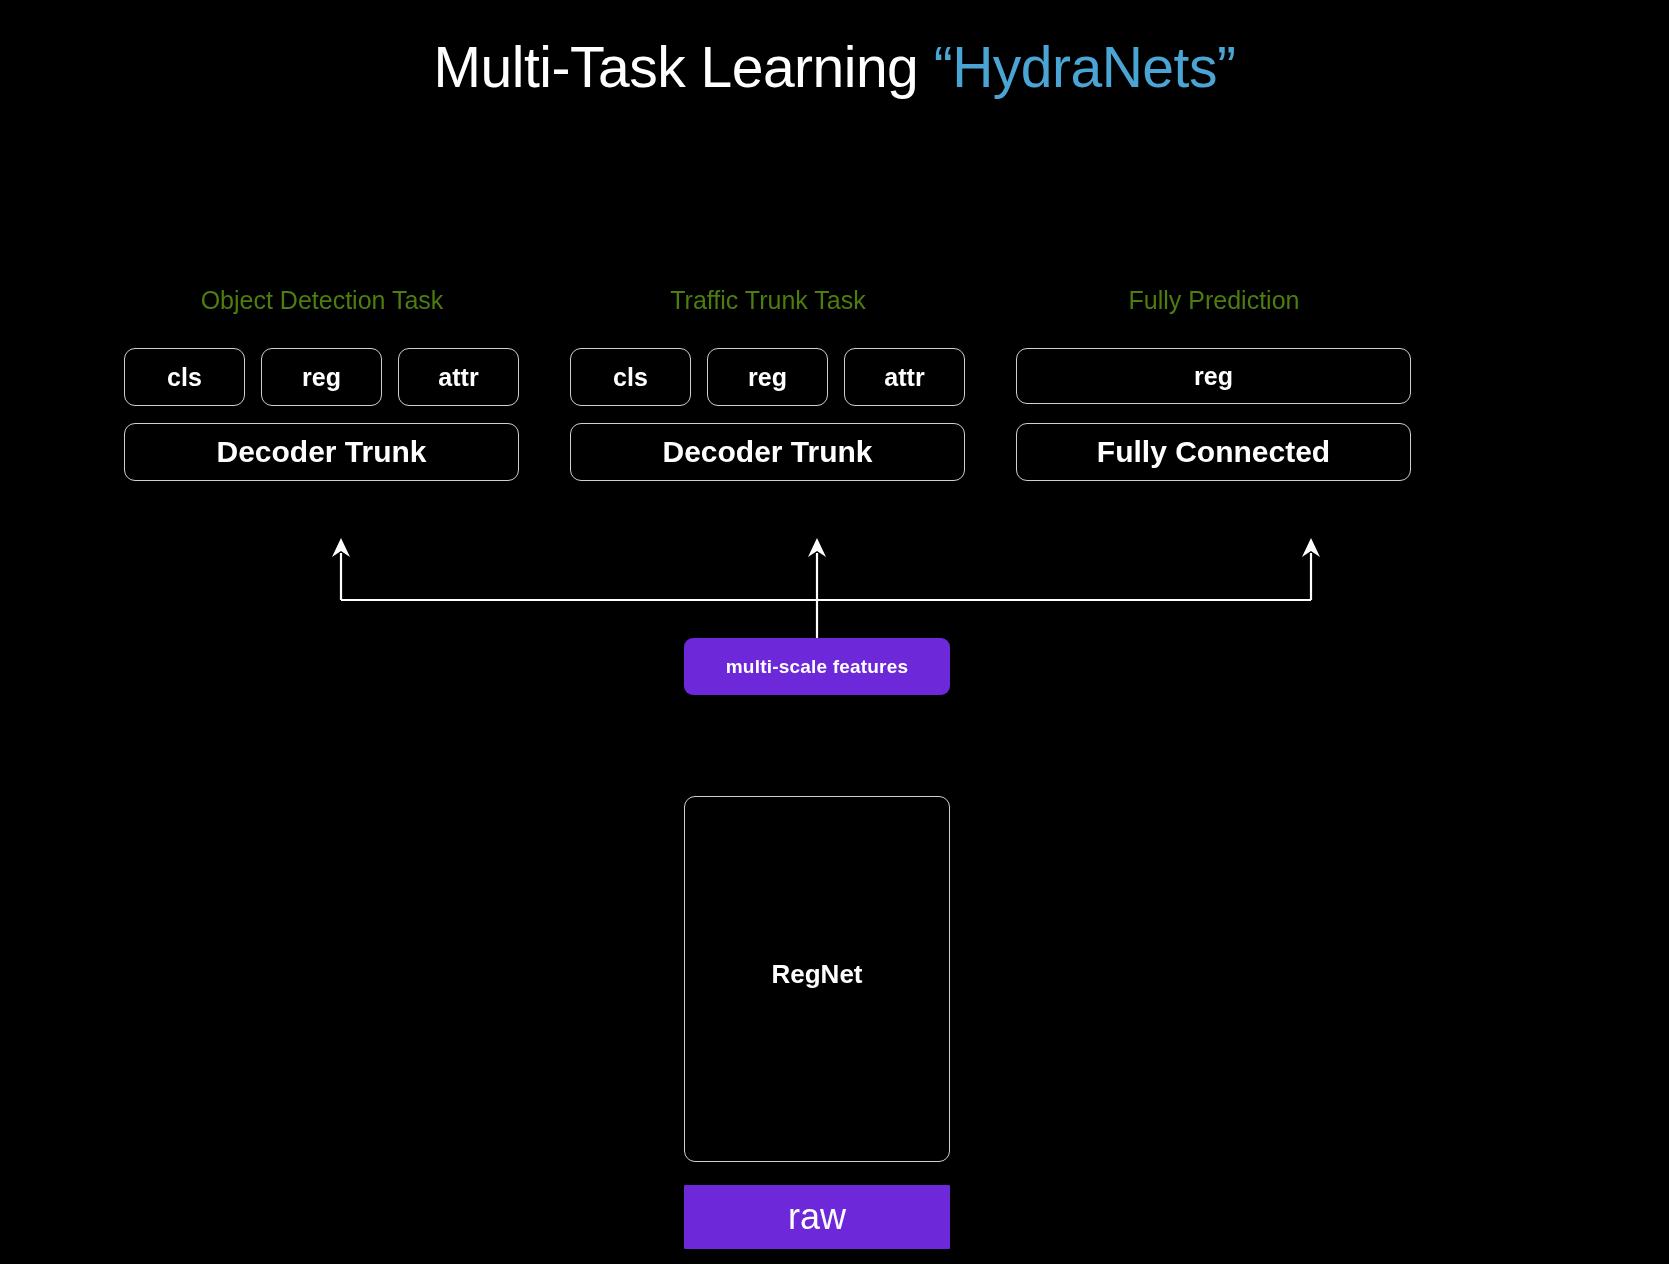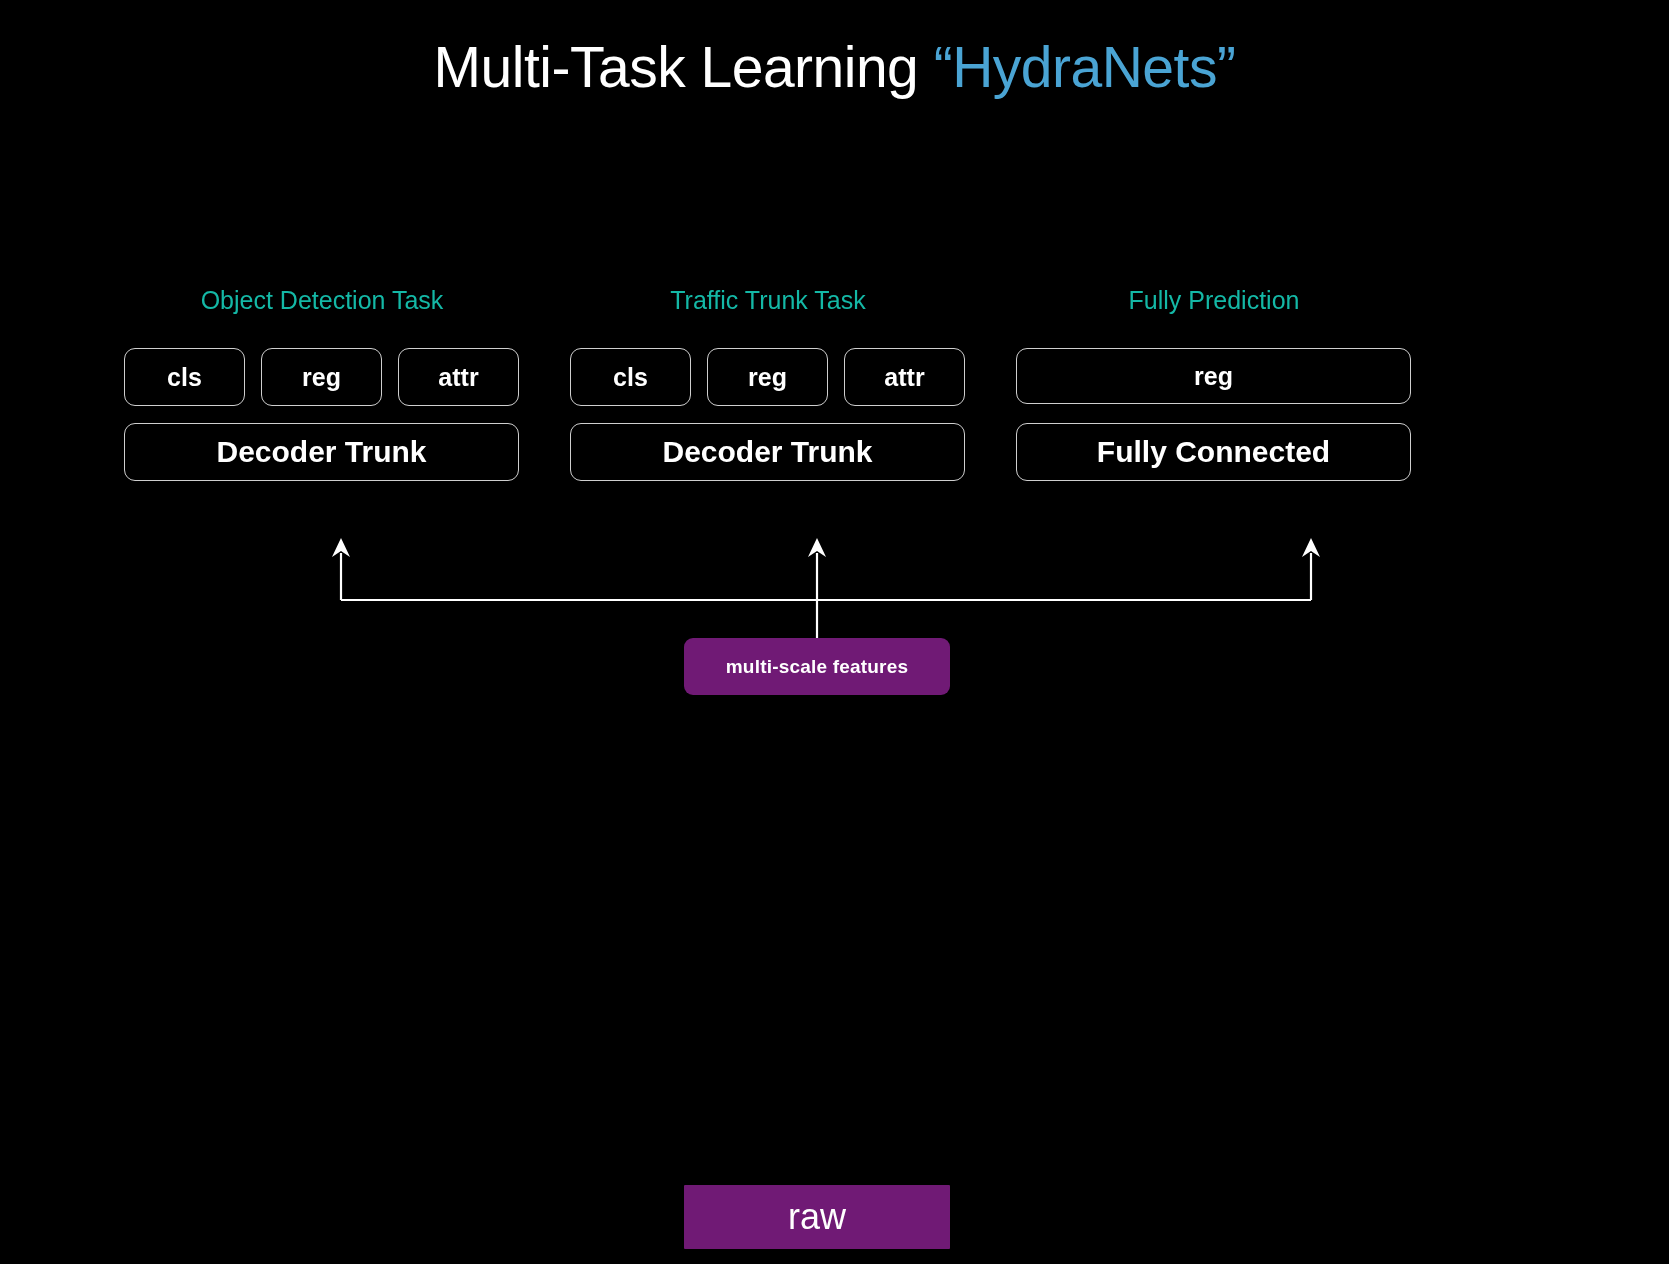--- a/index.html
+++ b/index.html
@@ -38,21 +38,21 @@
     line-height: 1.1;
   }
   .title .plain { color: #ffffff; }
   .title .accent { color: #4aa4d4; }
 
   
   .col-head {
     position: absolute;
     font-size: 25px;
     font-weight: 400;
-    color: #14b8a6;
+    color: #4d7c0f;
     text-align: center;
     white-space: nowrap;
     line-height: 1;
   }
 
   
   .box {
     position: absolute;
     box-sizing: border-box;
     display: flex;
@@ -61,21 +61,21 @@
     border-radius: 11px;
     white-space: nowrap;
   }
   .box.outline {
     border: 1.6px solid #cfcfcf;
     background: #000000;
     color: #ffffff;
   }
   .box.filled {
     border: none;
-    background: #701a75;
+    background: #6d28d9;
     color: #ffffff;
   }
 
   .lbl-sm   { font-size: 25px; font-weight: 700; }
   .lbl-md   { font-size: 26px; font-weight: 700; }
   .lbl-tiny { font-size: 19px; font-weight: 700; letter-spacing: 0.2px; }
   .lbl-lg   { font-size: 36px; font-weight: 400; }
   .lbl-trunk{ font-size: 30px; font-weight: 600; }
 
   
@@ -133,16 +133,19 @@
     <g fill="#ffffff">
       <polygon points="341,538 332,557 341,551 350,557"></polygon>
       <polygon points="817,538 808,557 817,551 826,557"></polygon>
       <polygon points="1311,538 1302,557 1311,551 1320,557"></polygon>
     </g>
   </svg>
 
   <div class="box filled lbl-tiny" style="left:684px; top:638px; width:266px; height:57px; border-radius:9px;">multi-scale features</div>
 
 
+  <div class="box outline" style="left:684px; top:796px; width:266px; height:366px; align-items:flex-start; justify-content:center;">
+    <span class="lbl-md" style="margin-top:162px;">RegNet</span>
+  </div>
 
   <div class="box filled lbl-lg" style="left:684px; top:1185px; width:266px; height:64px; border-radius:1px;">raw</div>
 
 </div>
 
 </body></html>

